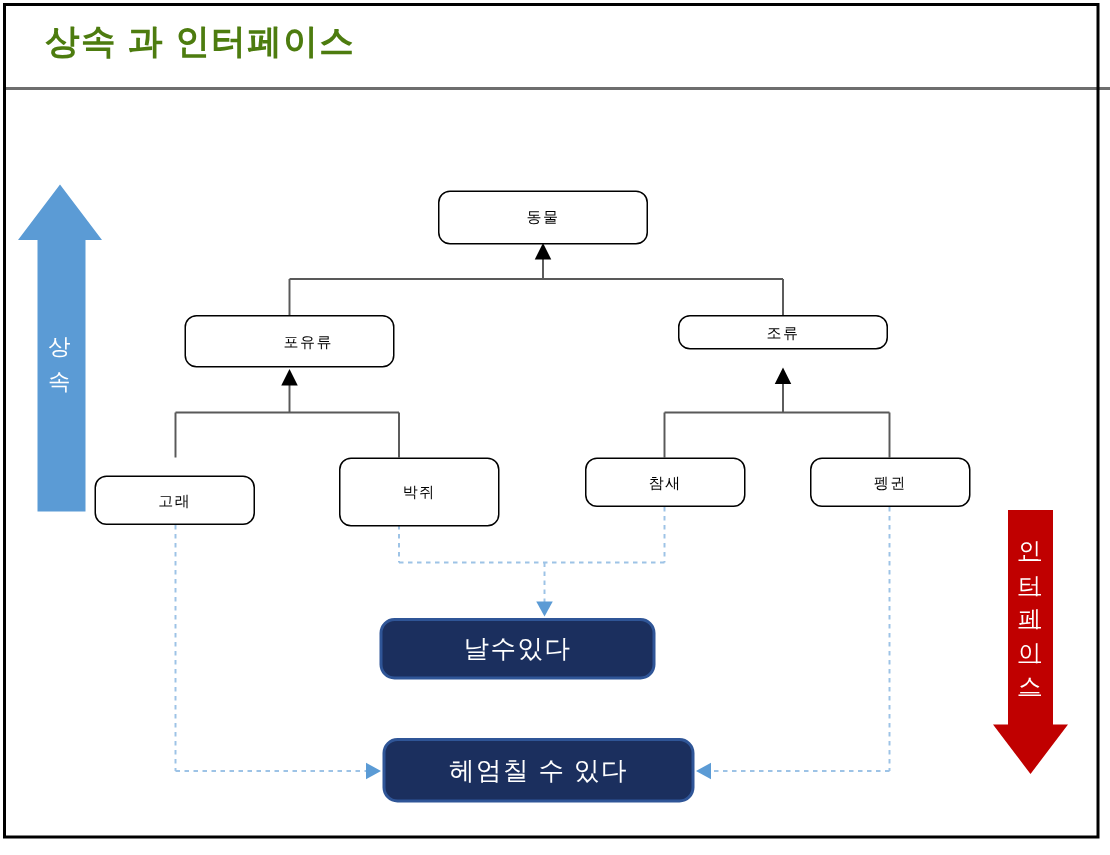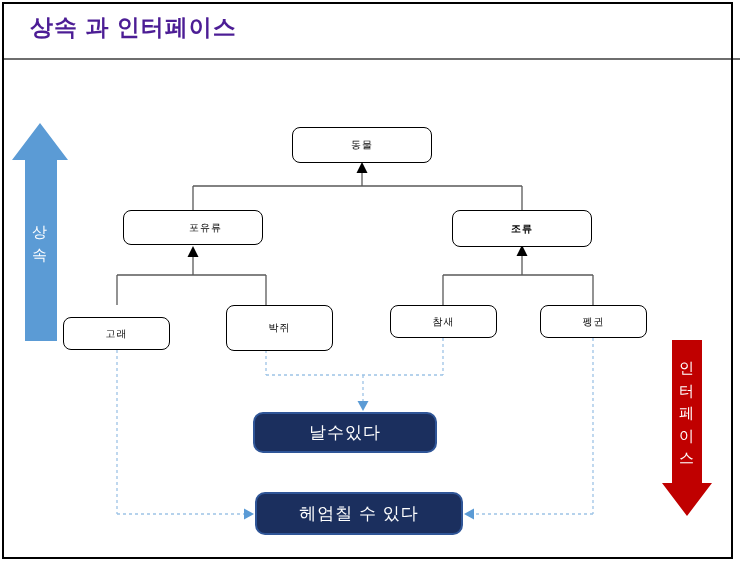--- a/index.html
+++ b/index.html
@@ -9,21 +9,21 @@
     width: 740px; height: 570px; position: relative; overflow: hidden;
   }
   .stage { position: absolute; left: 0; top: 0; width: 740px; height: 570px; background: #fff; }
 
   .frame {
     position: absolute; left: 2px; top: 2px; width: 731px; height: 557px;
     border: 2px solid #000; background: transparent; pointer-events: none; z-index: 3;
   }
   .title {
     position: absolute; left: 30px; top: 12px; z-index: 4;
-    font-size: 23px; font-weight: bold; color: #4c1d95; letter-spacing: 1px;
+    font-size: 23px; font-weight: bold; color: #4d7c0f; letter-spacing: 1px;
     white-space: nowrap;
   }
   .title-rule {
     position: absolute; left: 3px; top: 58px; width: 737px; height: 2px;
     background: #6e6e6e; z-index: 2;
   }
 
   svg.wires { position: absolute; left: 0; top: 0; z-index: 1; }
   .tree-line   { stroke: var(--tree-line, #595959); stroke-width: 1.3; fill: none; }
   .tree-head   { fill: #000; }
@@ -84,25 +84,25 @@
 
     <polygon class="arrow-interface" points="672,340 702,340 702,483 712,483 687,516 662,483 672,483"></polygon>
   </svg>
 
   <div class="frame"></div>
   <div class="title">상속 과 인터페이스</div>
   <div class="title-rule"></div>
 
   <div class="node" style="left:292px; top:127px; width:140px; height:36px;">동물</div>
   <div class="node" style="left:123px; top:210px; width:140px; height:35px;padding-left:25px;">포유류</div>
-  <div class="node" style="left:452px; top:210px; width:140px; height:37px;font-weight:bold;">조류</div>
+  <div class="node" style="left:452px; top:210px; width:140px; height:23px;">조류</div>
   <div class="node" style="left:63px; top:305px; width:107px; height:33px;margin-top:12px;">고래</div>
   <div class="node" style="left:226px; top:305px; width:107px; height:46px;">박쥐</div>
   <div class="node" style="left:390px; top:305px; width:107px; height:33px;">참새</div>
   <div class="node" style="left:540px; top:305px; width:107px; height:33px;">펭귄</div>
 
   <div class="ifbox" style="left:253px; top:412px; width:184px; height:41px;">날수있다</div>
   <div class="ifbox" style="left:255px; top:492px; width:208px; height:43px;">헤엄칠 수 있다</div>
 
   <div class="vlabel" style="left:32px; top:221px;">상속</div>
-  <div class="vlabel" style="left:679px; top:357px;">인터페이스</div>
+  <div class="vlabel" style="left:679px; top:357px;text-decoration:underline;">인터페이스</div>
 
 </div>
 
 </body></html>

